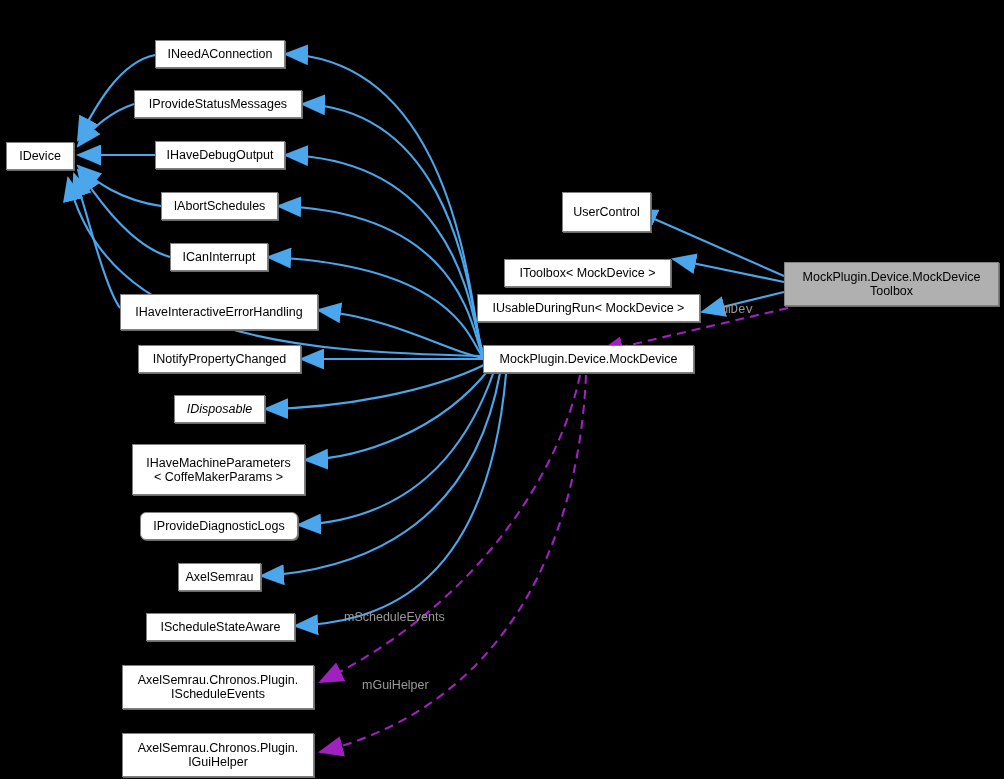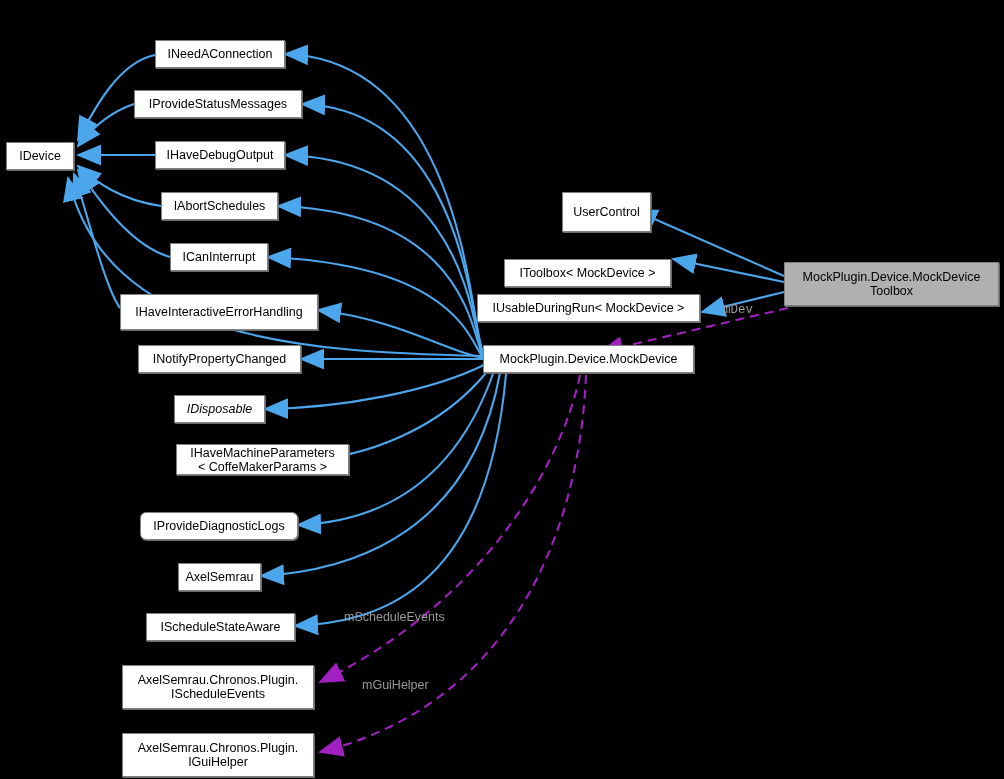--- a/index.html
+++ b/index.html
@@ -66,21 +66,21 @@
 
   <div class="node" style="left:6px;   top:142px; width:68px;  height:28px;">IDevice</div>
   <div class="node" style="left:155px; top:40px;  width:130px; height:28px;">INeedAConnection</div>
   <div class="node" style="left:134px; top:90px;  width:168px; height:28px;">IProvideStatusMessages</div>
   <div class="node" style="left:155px; top:141px; width:130px; height:28px;">IHaveDebugOutput</div>
   <div class="node" style="left:161px; top:192px; width:117px; height:28px;">IAbortSchedules</div>
   <div class="node" style="left:170px; top:243px; width:98px;  height:28px;">ICanInterrupt</div>
   <div class="node" style="left:120px; top:294px; width:198px; height:36px;">IHaveInteractiveErrorHandling</div>
   <div class="node" style="left:138px; top:345px; width:163px; height:28px;">INotifyPropertyChanged</div>
   <div class="node" style="left:174px; top:395px; width:91px;  height:28px;font-style:italic;">IDisposable</div>
-  <div class="node" style="left:132px; top:444px; width:173px; height:31px;margin-left:44px;">IHaveMachineParameters
+  <div class="node" style="left:132px; top:444px; width:173px; height:51px;">IHaveMachineParameters
 &lt; CoffeMakerParams &gt;</div>
   <div class="node" style="left:140px; top:512px; width:158px; height:28px;border-radius:6px;">IProvideDiagnosticLogs</div>
   <div class="node" style="left:178px; top:563px; width:83px;  height:28px;">AxelSemrau</div>
   <div class="node" style="left:146px; top:613px; width:149px; height:28px;">IScheduleStateAware</div>
   <div class="node" style="left:122px; top:665px; width:192px; height:44px;">AxelSemrau.Chronos.Plugin.
 IScheduleEvents</div>
   <div class="node" style="left:122px; top:733px; width:192px; height:44px;">AxelSemrau.Chronos.Plugin.
 IGuiHelper</div>
   <div class="node" style="left:562px; top:192px; width:89px;  height:40px;">UserControl</div>
   <div class="node" style="left:504px; top:243px; width:167px; height:28px;margin-top:16px;">IToolbox&lt; MockDevice &gt;</div>

